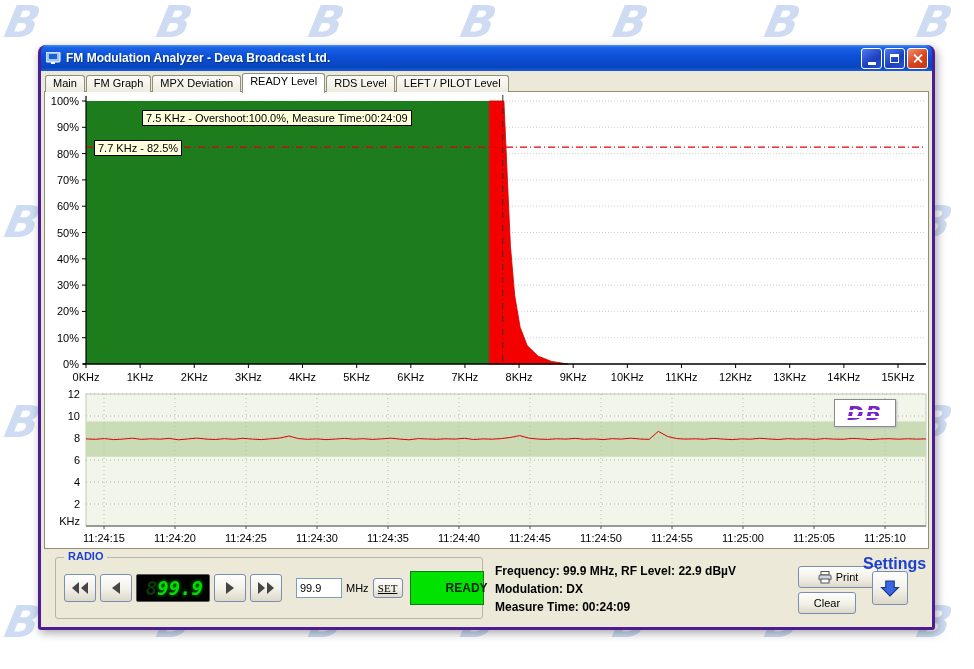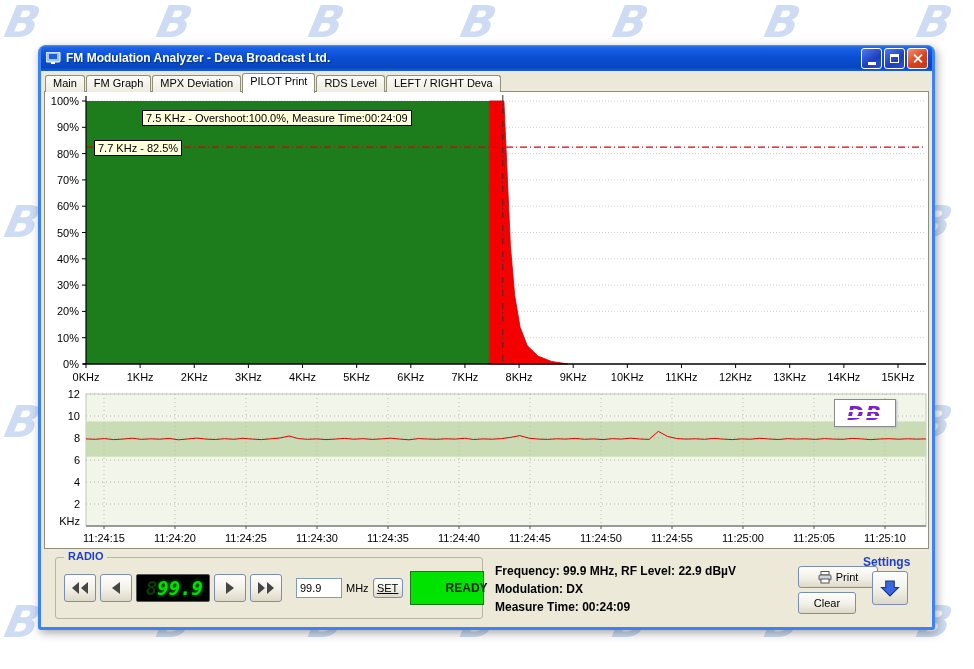--- a/index.html
+++ b/index.html
@@ -6,21 +6,21 @@
   html,body{width:974px;height:669px;}
   body{position:relative;overflow:hidden;background:#fff;font-family:"Liberation Sans",sans-serif;}
 
   
   #watermarks{position:absolute;inset:0;z-index:0;}
   .wm{position:absolute;font-family:"DejaVu Sans",sans-serif;font-style:italic;font-weight:900;
       font-size:44px;color:#cddcf2;transform:skewX(-12deg);line-height:1;}
 
   
   .window{position:absolute;left:38px;top:45px;width:897px;height:585px;z-index:1;
-          background:#3b82f6;border-radius:8px 8px 3px 3px;padding:0 3px 3px;
+          background:#4c1d95;border-radius:8px 8px 3px 3px;padding:0 3px 3px;
           box-shadow:2px 3px 10px rgba(0,0,0,.35);}
   .titlebar{height:26px;display:flex;align-items:center;gap:4px;padding:0 4px 0 5px;
             border-radius:6px 6px 0 0;
             background:linear-gradient(180deg,#4a90f4 0%,#1b63e6 10%,#0c50d8 42%,#0846bf 86%,#1a5ddb 100%);}
   .app-icon{width:16px;height:14px;display:flex;align-items:center;}
   .title-text{flex:1;color:#fff;font-weight:bold;font-size:12px;white-space:nowrap;overflow:hidden;
               text-shadow:1px 1px 1px #00317e;}
   .win-controls{display:flex;gap:2px;}
   .winbtn{width:21px;height:21px;border:1px solid #fff;border-radius:3px;display:flex;
           align-items:center;justify-content:center;cursor:pointer;}
@@ -70,28 +70,28 @@
   .nav{width:32px;height:28px;}
   .lcd{width:74px;height:28px;background:#000;border:1px solid #565656;border-radius:2px;
        display:flex;align-items:center;justify-content:flex-end;padding:0 6px 0 3px;
        font-family:"DejaVu Sans Mono",monospace;font-style:italic;font-weight:bold;font-size:19px;}
   .lcd .ghost{color:#0a3a0a;}
   .lcd .lit{color:#00e000;text-shadow:0 0 4px #009900;}
   .freq-input{width:46px;height:20px;margin-left:10px;border:1px solid #7F9DB9;font-size:11px;
               font-family:inherit;padding:1px 3px;}
   .mhz{font-size:11px;}
   .set-btn{width:30px;height:20px;}
-  .set-btn .u{text-decoration:underline;}
+  .set-btn .u{text-decoration:underline;font-family:Liberation Serif, serif;}
   .ready{width:74px;height:34px;margin-left:3px;background:#00e200;border:1px solid #127812;
          display:flex;align-items:center;justify-content:center;font-weight:bold;font-size:12px;color:#002000;padding-left:40px;}
 
   .status-block{position:absolute;left:454px;top:491px;font-size:12px;font-weight:bold;line-height:18px;color:#000;}
   .print-btn{position:absolute;left:757px;top:495px;width:80px;height:22px;}
   .clear-btn{position:absolute;left:757px;top:521px;width:58px;height:22px;}
-  .settings-label{position:absolute;left:822px;top:484px;font-size:12px;font-weight:bold;color:#1b3fd1;}
+  .settings-label{position:absolute;left:822px;top:484px;font-size:16px;font-weight:bold;color:#1b3fd1;}
   .settings-btn{position:absolute;left:831px;top:500px;width:36px;height:34px;}
 </style>
 </head>
 <body>
 
 <div id="watermarks">
     <div class="wm" style="left: 6px; top: 0px;">B</div>
     <div class="wm" style="left: 158px; top: 0px;">B</div>
     <div class="wm" style="left: 310px; top: 0px;">B</div>
     <div class="wm" style="left: 462px; top: 0px;">B</div>
@@ -164,23 +164,23 @@
         </span>
     </span>
   </div>
 
   <div class="client">
 
     <div class="tabstrip">
       <div class="tab">Main</div>
       <div class="tab">FM Graph</div>
       <div class="tab">MPX Deviation</div>
-      <div class="tab active">PILOT Print</div>
+      <div class="tab active">READY Level</div>
       <div class="tab">RDS Level</div>
-      <div class="tab">LEFT / RIGHT Deva</div>
+      <div class="tab">LEFT / PILOT Level</div>
     </div>
 
     <div class="panel">
       <svg id="charts-svg" width="883" height="456">
           <line x1="41" y1="245.7" x2="881" y2="245.7" stroke="#cfcfcf" stroke-width="1" stroke-dasharray="1,2"></line>
           <line x1="41" y1="219.4" x2="881" y2="219.4" stroke="#cfcfcf" stroke-width="1" stroke-dasharray="1,2"></line>
           <line x1="41" y1="193.10000000000002" x2="881" y2="193.10000000000002" stroke="#cfcfcf" stroke-width="1" stroke-dasharray="1,2"></line>
           <line x1="41" y1="166.8" x2="881" y2="166.8" stroke="#cfcfcf" stroke-width="1" stroke-dasharray="1,2"></line>
           <line x1="41" y1="140.5" x2="881" y2="140.5" stroke="#cfcfcf" stroke-width="1" stroke-dasharray="1,2"></line>
           <line x1="41" y1="114.20000000000002" x2="881" y2="114.20000000000002" stroke="#cfcfcf" stroke-width="1" stroke-dasharray="1,2"></line>

